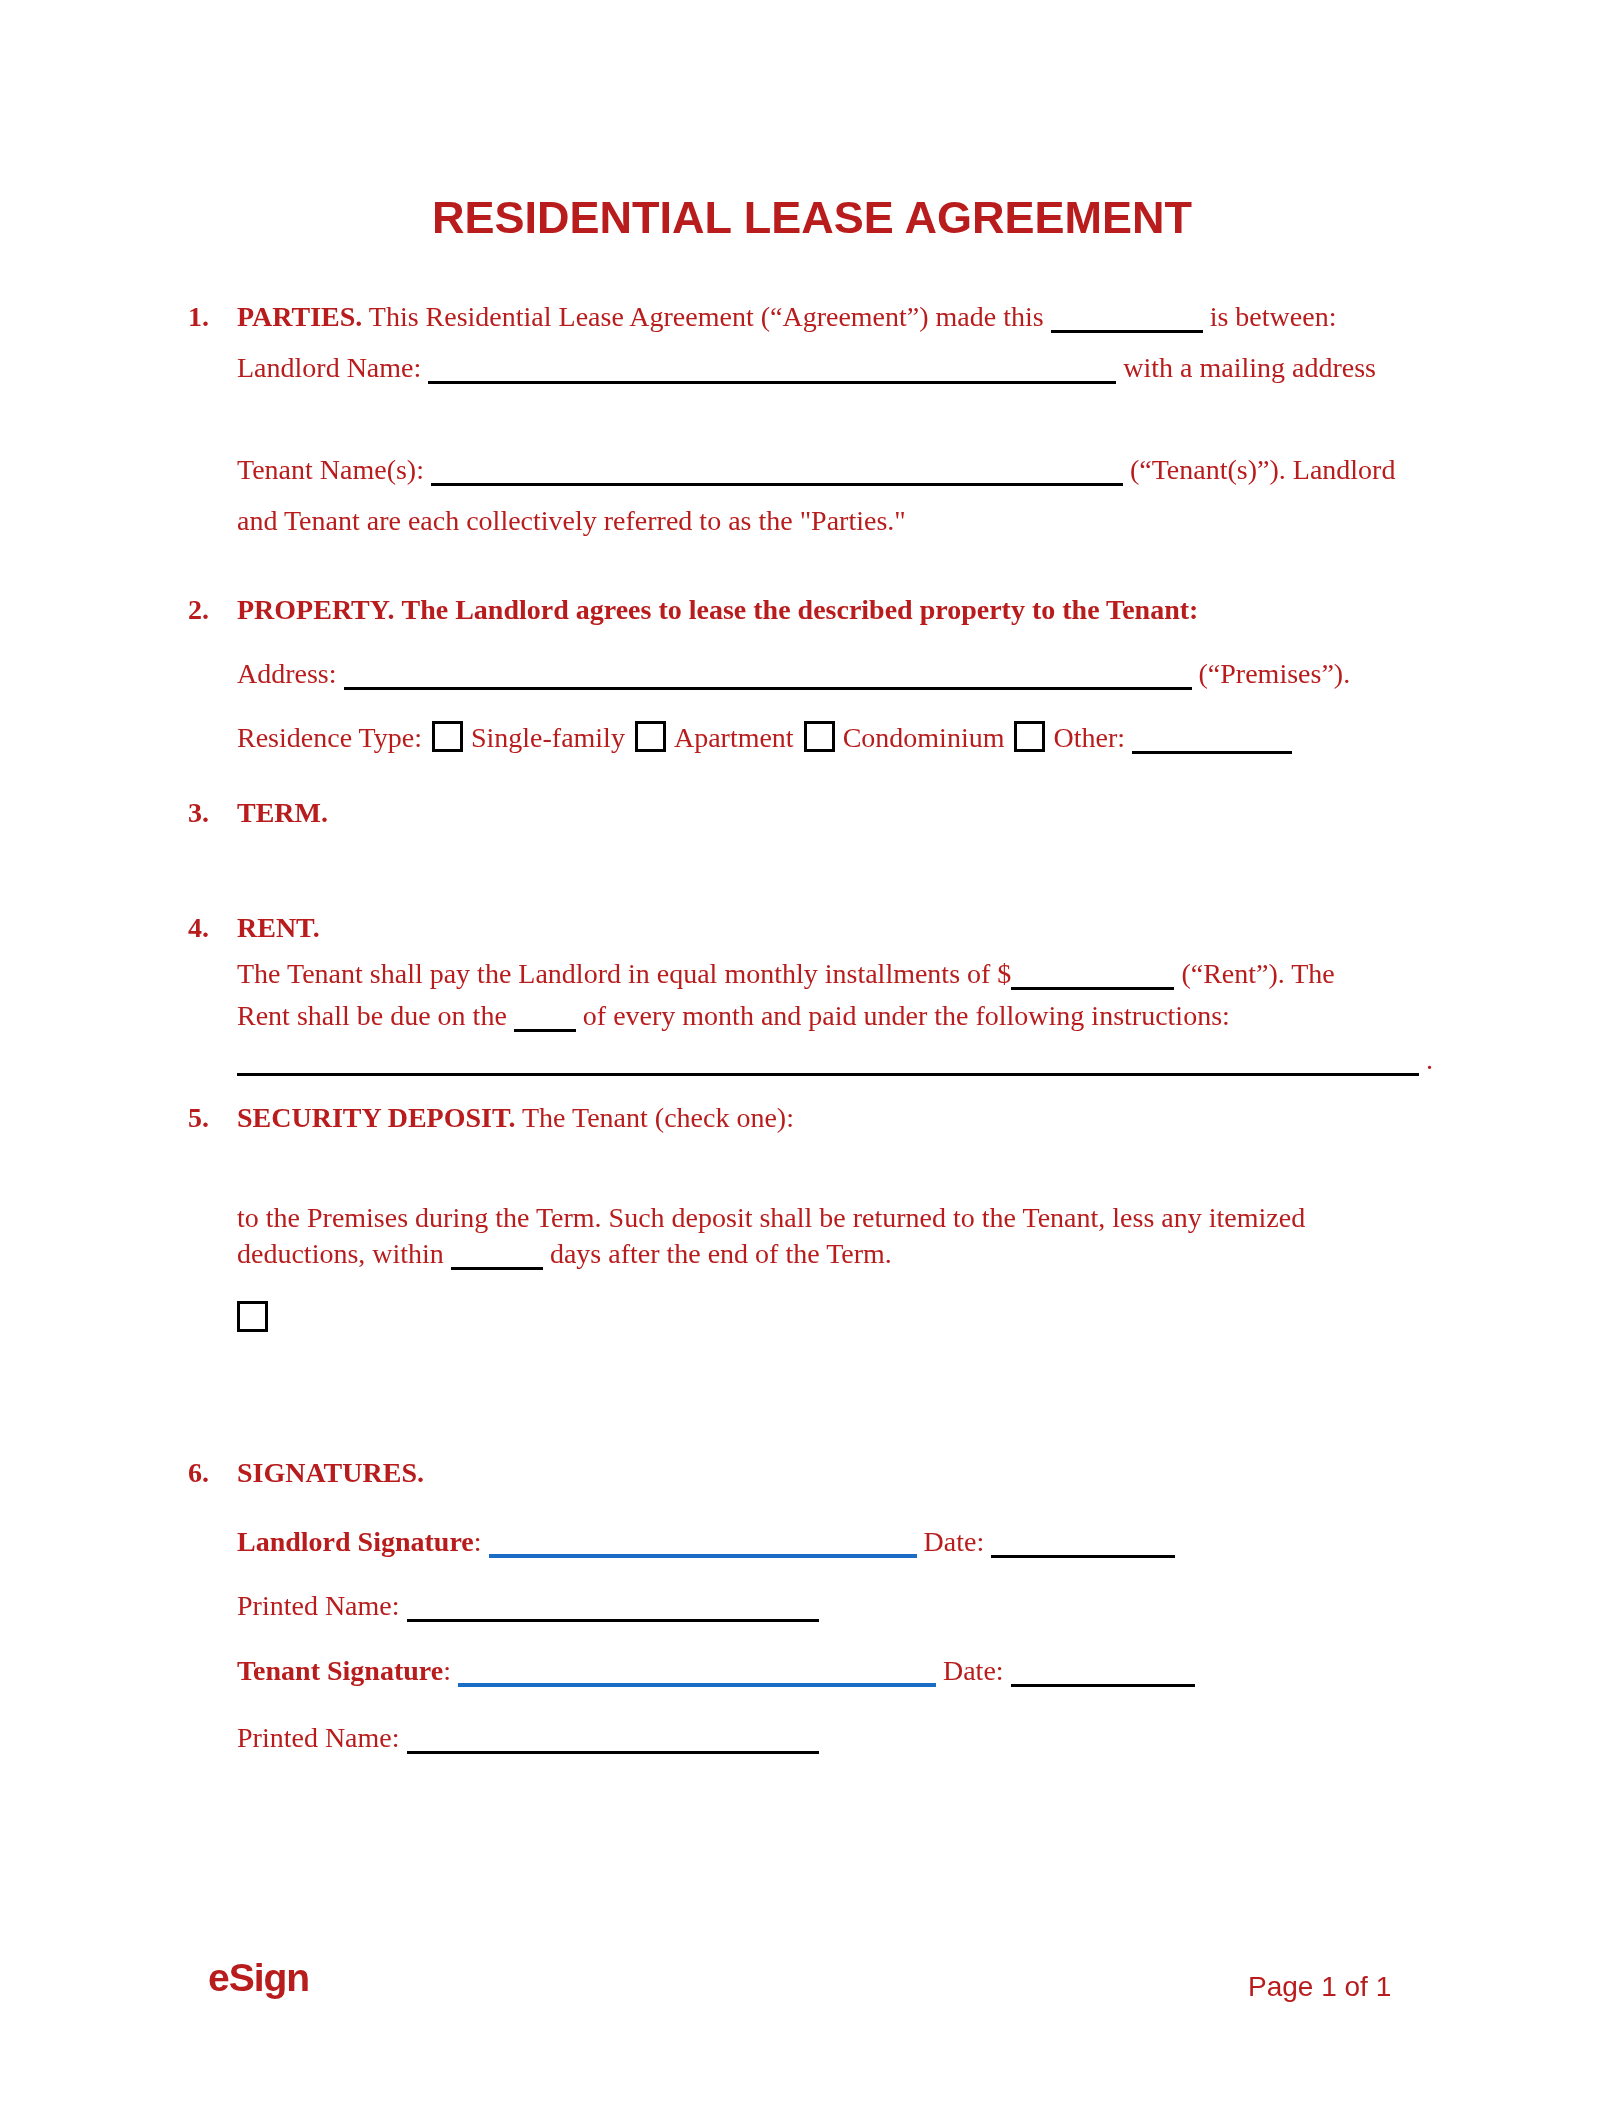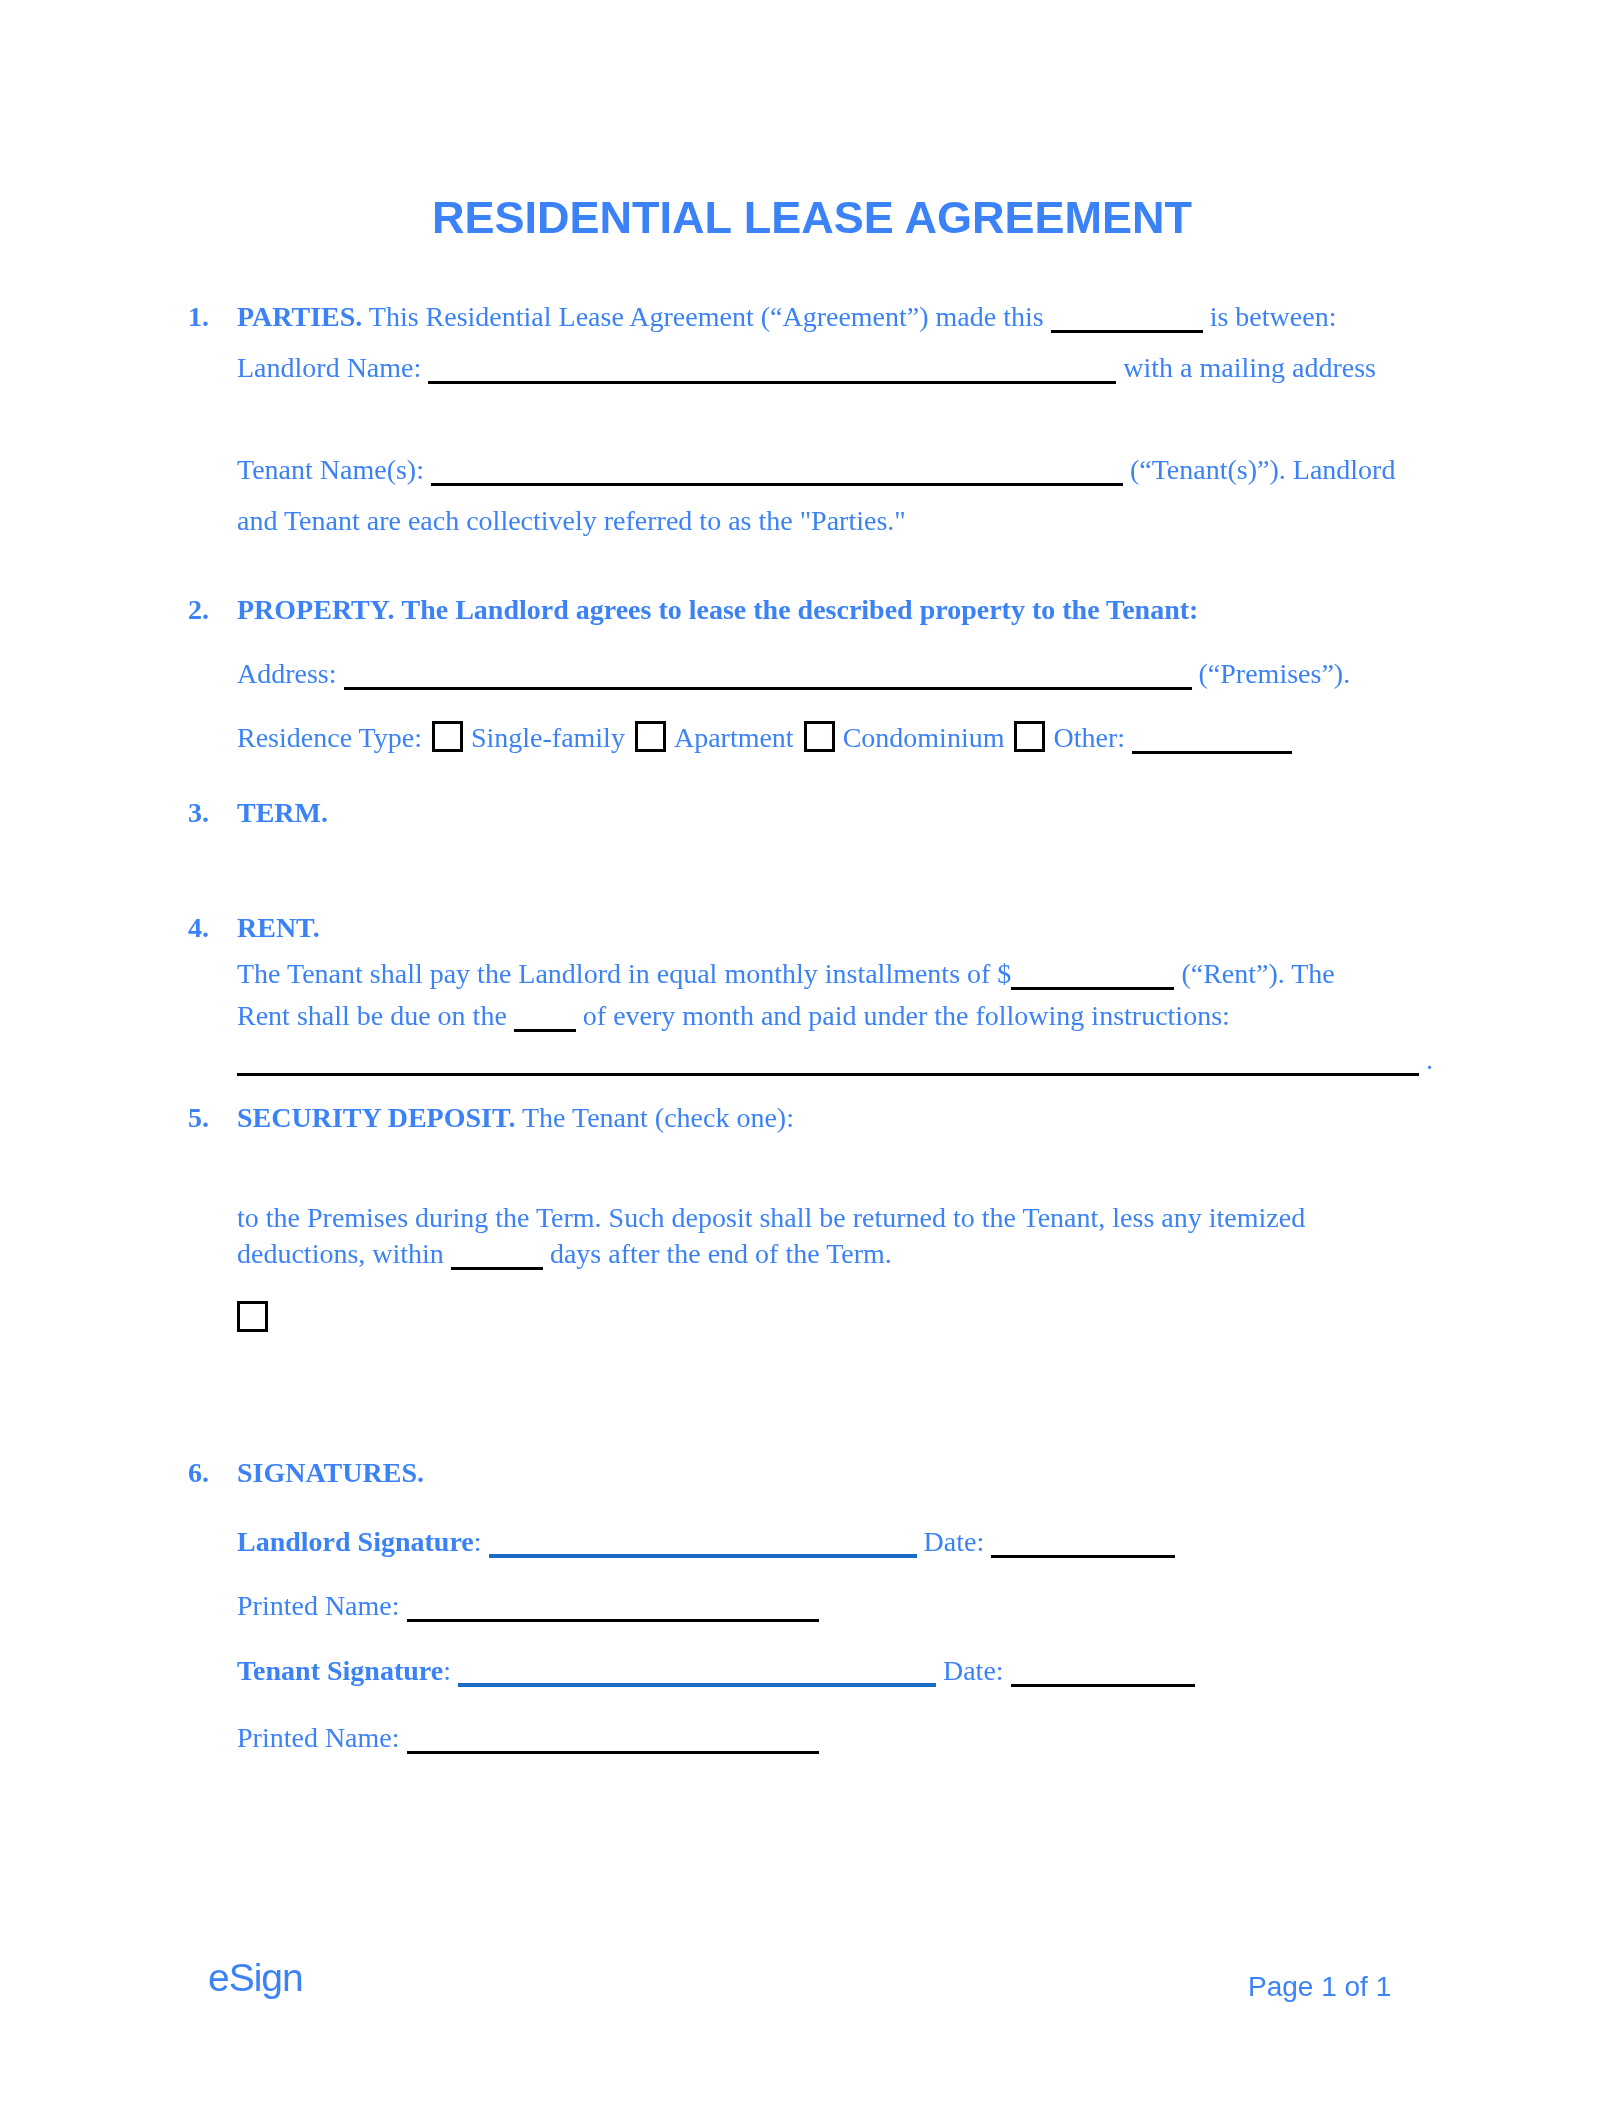--- a/index.html
+++ b/index.html
@@ -1,39 +1,39 @@
 <!DOCTYPE html>
 <html><head>
 <meta charset="utf-8">
 <style>
   html,body{margin:0;padding:0;background:#ffffff;}
   .page{
     position:relative; width:1624px; height:2112px; background:#ffffff;
-    font-family:"Liberation Sans", sans-serif; font-size:28px; color:#3b82f6;
+    font-family:"Liberation Sans", sans-serif; font-size:28px; color:#b91c1c;
     overflow:hidden;
   }
   .title{
     position:absolute; top:192px; left:0; width:1624px;
     text-align:center; font-size:45px; font-weight:bold; letter-spacing:0px;
   }
   .ln{ position:absolute; left:188px; width:1280px; line-height:36px; white-space:nowrap;font-family:Liberation Serif, serif; }
   .ln.cont{ left:237px; width:1231px; }
   .num{ display:inline-block; width:49px; font-weight:bold; }
   .b{ font-weight:bold; }
   .blank{
     display:inline-block; height:20px; border-bottom:3px solid #000;
     vertical-align:-7px; margin:0 7px;
   }
   .blank.sig{ border-bottom-width:4px; }
   .cb{
     display:inline-block; width:25px; height:25px; border:3px solid #000;
     vertical-align:-5px; margin:0 8px 0 10px; background:#fff;
   }
   .cb.lead{ margin-left:0; margin-right:9px; }
-  .brand{ position:absolute; left:208px; top:1956px; font-size:39px; font-weight:normal; letter-spacing:-1px; }
+  .brand{ position:absolute; left:208px; top:1956px; font-size:39px; font-weight:bold; letter-spacing:-1px; }
   .pagenum{ position:absolute; left:1248px; top:1971px; font-size:28px; }
 </style>
 </head>
 <body>
 
 <div class="page">
 
   <div class="title">RESIDENTIAL LEASE AGREEMENT</div>
 
   <div class="ln" style="top:299px">

